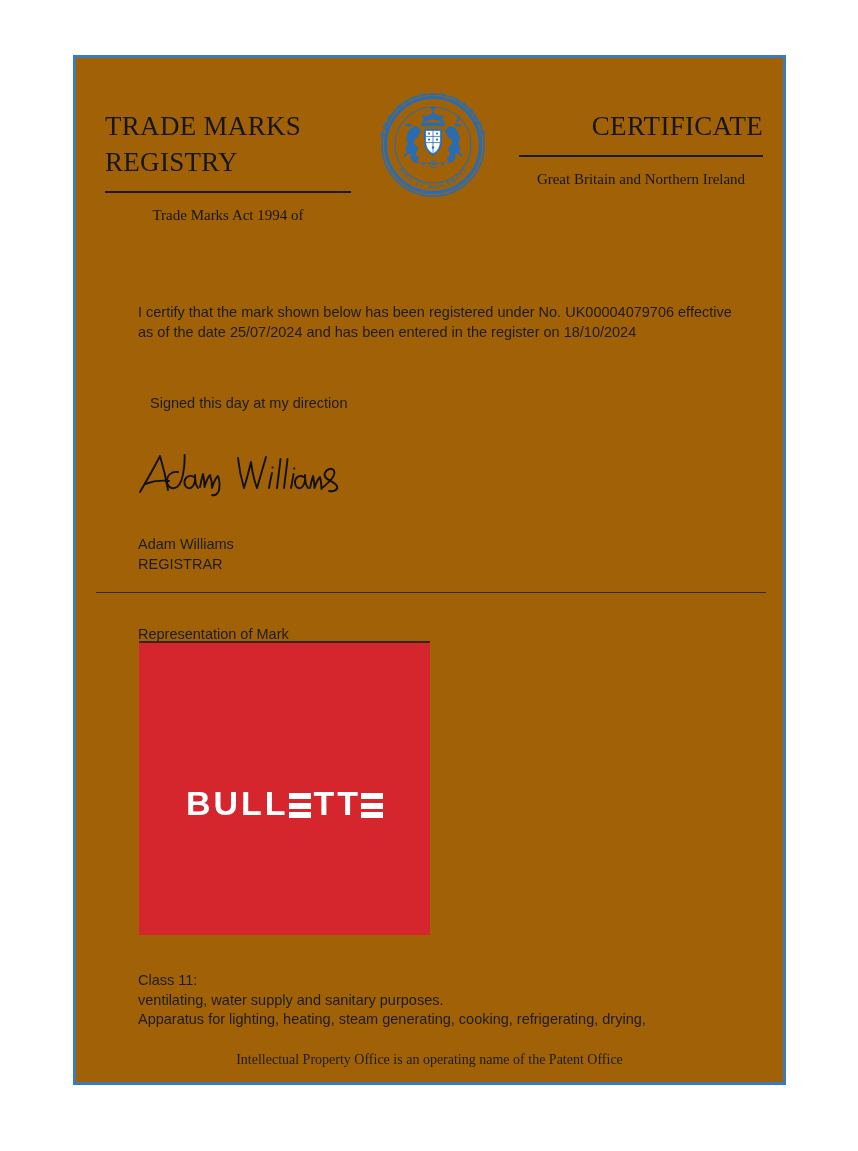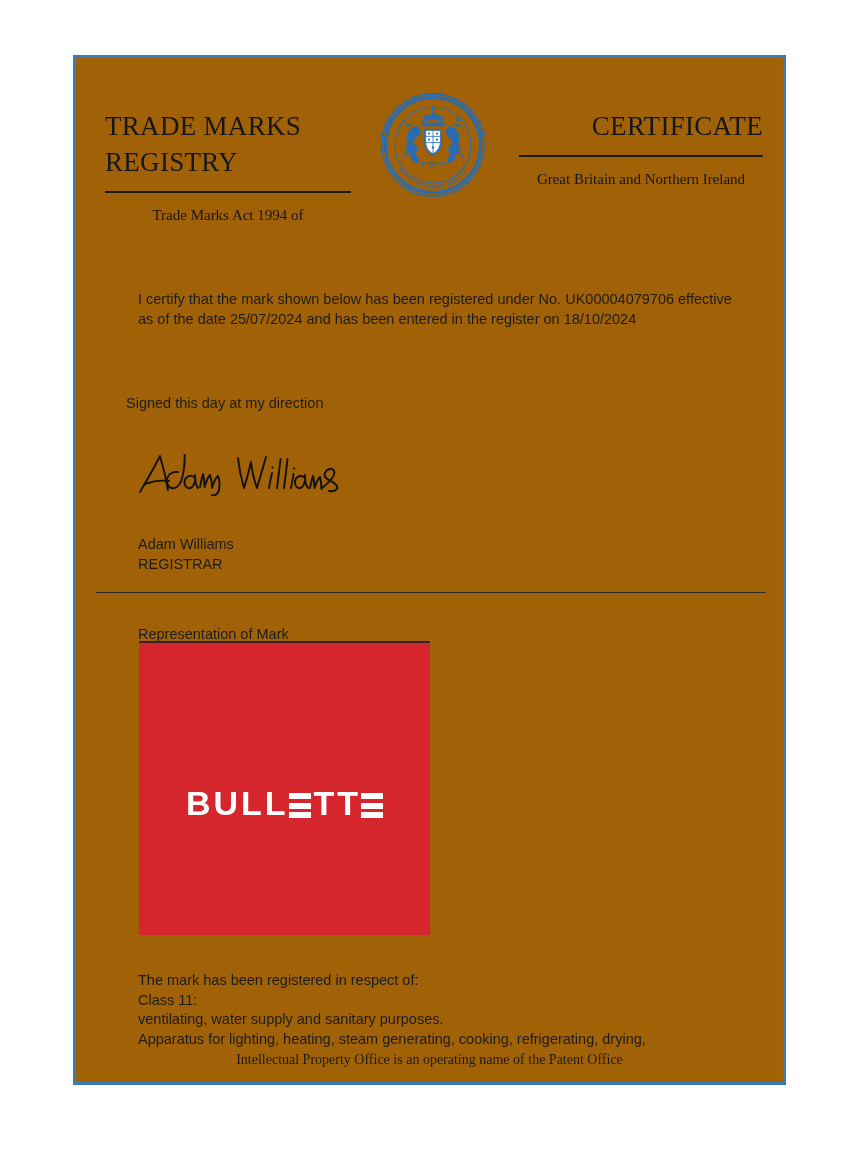--- a/index.html
+++ b/index.html
@@ -87,22 +87,22 @@
   #seal svg { display: block; width: 132px; height: 120px; }
 
   
   .body-text {
     position: absolute;
     font-size: 14.5px;
     line-height: 19.5px;
     color: #1c1c1c;
   }
 
-  #certify-block { left: 62px; top: 232px; width: 600px; }
-  #signed-line   { left: 50px; top: 336px; width: 520px; }
+  #certify-block { left: 62px; top: 245px; width: 600px; }
+  #signed-line   { left: 74px; top: 336px; width: 520px; }
 
   
   #signature {
     position: absolute;
     left: 58px;
     top: 386px;
     width: 210px;
     height: 62px;
   }
   #signature svg { display: block; width: 210px; height: 62px; }
@@ -366,21 +366,20 @@
         <span class="wm-letter">T</span>
         <span class="wm-e">
             <i></i>
             <i></i>
             <i></i>
           </span>
       </div>
     </div>
 
     <div id="goods-block">
-      <span class="line">The mark has been registered in respect of:</span>
       <span class="line">Class 11:</span>
       <span class="line">ventilating, water supply and sanitary purposes.</span>
       <span class="line">Apparatus for lighting, heating, steam generating, cooking, refrigerating, drying,</span>
     </div>
 
     <div id="footer">Intellectual Property Office is an operating name of the Patent Office</div>
 
   </div>
 </div>
 

